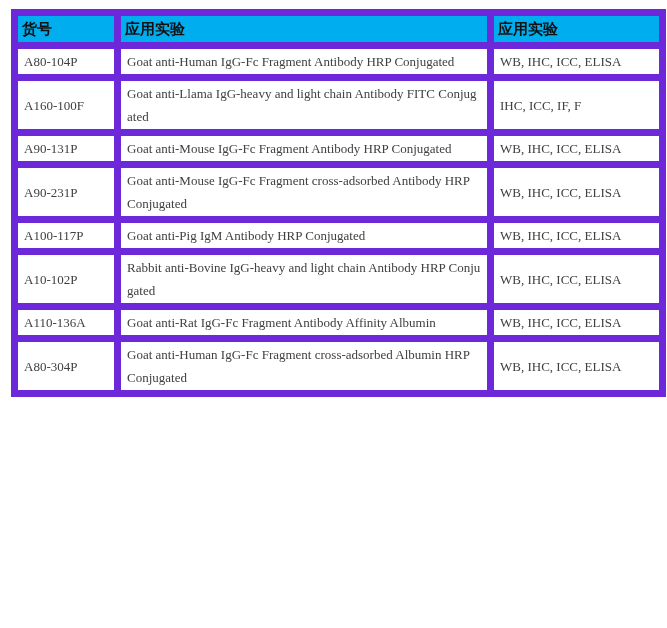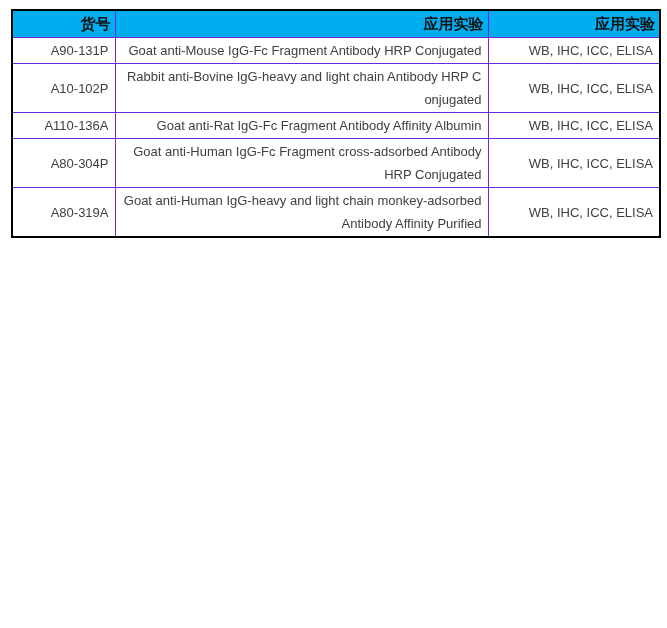--- a/index.html
+++ b/index.html
@@ -16,24 +16,25 @@
     top: 9px;
   }
   table.product-table {
     border-collapse: collapse;
     table-layout: fixed;
     width: 648px;
     border: 2px solid #000000;
   }
   table.product-table th,
   table.product-table td {
-    border: 1px solid #6d28d9;
-    text-align: right;
+    border: 7px solid #6d28d9;
+    text-align: left;
     vertical-align: middle;
     overflow: hidden;
+    font-family: Liberation Serif, serif;
   }
   table.product-table th {
     background: #00AEEF;
     color: #111111;
     font-size: 15px;
     font-weight: bold;
     height: 24px;
     padding: 1px 4px;
     line-height: 22px;
   }
@@ -62,51 +63,66 @@
     </colgroup>
     <thead>
       <tr>
         <th>货号</th>
         <th>应用实验</th>
         <th>应用实验</th>
       </tr>
     </thead>
     <tbody id="table-body">
 
+  <tr>
+    <td class="cell-catalog">A80-104P</td>
+    <td class="cell-product">Goat anti-Human IgG-Fc Fragment Antibody HRP Conjugated</td>
+    <td class="cell-apps">WB, IHC, ICC, ELISA</td>
+  </tr>
 
 
 
+  <tr>
+    <td class="cell-catalog">A160-100F</td>
+    <td class="cell-product">Goat anti-Llama IgG-heavy and light chain Antibody FITC Conjugated</td>
+    <td class="cell-apps">IHC, ICC, IF, F</td>
+  </tr>
 
   <tr>
     <td class="cell-catalog">A90-131P</td>
     <td class="cell-product">Goat anti-Mouse IgG-Fc Fragment Antibody HRP Conjugated</td>
     <td class="cell-apps">WB, IHC, ICC, ELISA</td>
   </tr>
 
+  <tr>
+    <td class="cell-catalog">A90-231P</td>
+    <td class="cell-product">Goat anti-Mouse IgG-Fc Fragment cross-adsorbed Antibody HRP Conjugated</td>
+    <td class="cell-apps">WB, IHC, ICC, ELISA</td>
+  </tr>
 
 
+  <tr>
+    <td class="cell-catalog">A100-117P</td>
+    <td class="cell-product">Goat anti-Pig IgM Antibody HRP Conjugated</td>
+    <td class="cell-apps">WB, IHC, ICC, ELISA</td>
+  </tr>
 
   <tr>
     <td class="cell-catalog">A10-102P</td>
     <td class="cell-product">Rabbit anti-Bovine IgG-heavy and light chain Antibody HRP Conjugated</td>
     <td class="cell-apps">WB, IHC, ICC, ELISA</td>
   </tr>
 
   <tr>
     <td class="cell-catalog">A110-136A</td>
     <td class="cell-product">Goat anti-Rat IgG-Fc Fragment Antibody Affinity Albumin</td>
     <td class="cell-apps">WB, IHC, ICC, ELISA</td>
   </tr>
 
   <tr>
     <td class="cell-catalog">A80-304P</td>
-    <td class="cell-product">Goat anti-Human IgG-Fc Fragment cross-adsorbed Antibody HRP Conjugated</td>
+    <td class="cell-product">Goat anti-Human IgG-Fc Fragment cross-adsorbed Albumin HRP Conjugated</td>
     <td class="cell-apps">WB, IHC, ICC, ELISA</td>
   </tr>
 
-  <tr>
-    <td class="cell-catalog">A80-319A</td>
-    <td class="cell-product">Goat anti-Human IgG-heavy and light chain monkey-adsorbed Antibody Affinity Purified</td>
-    <td class="cell-apps">WB, IHC, ICC, ELISA</td>
-  </tr>
 </tbody>
   </table>
 </div>
 
 </body></html>

